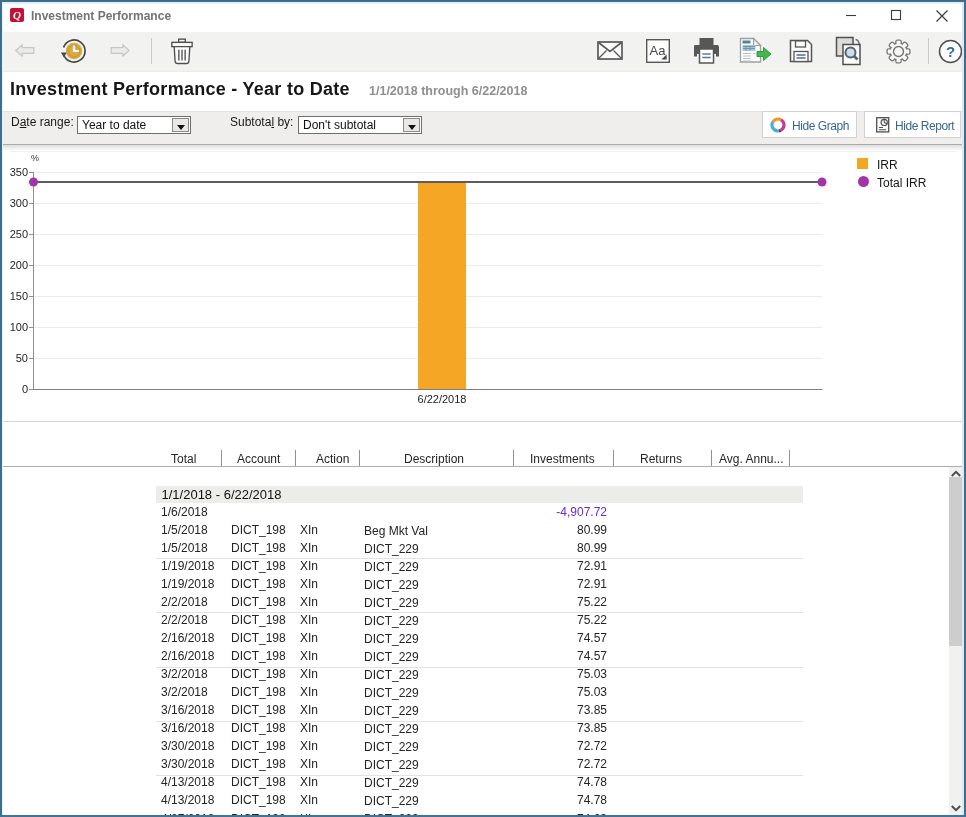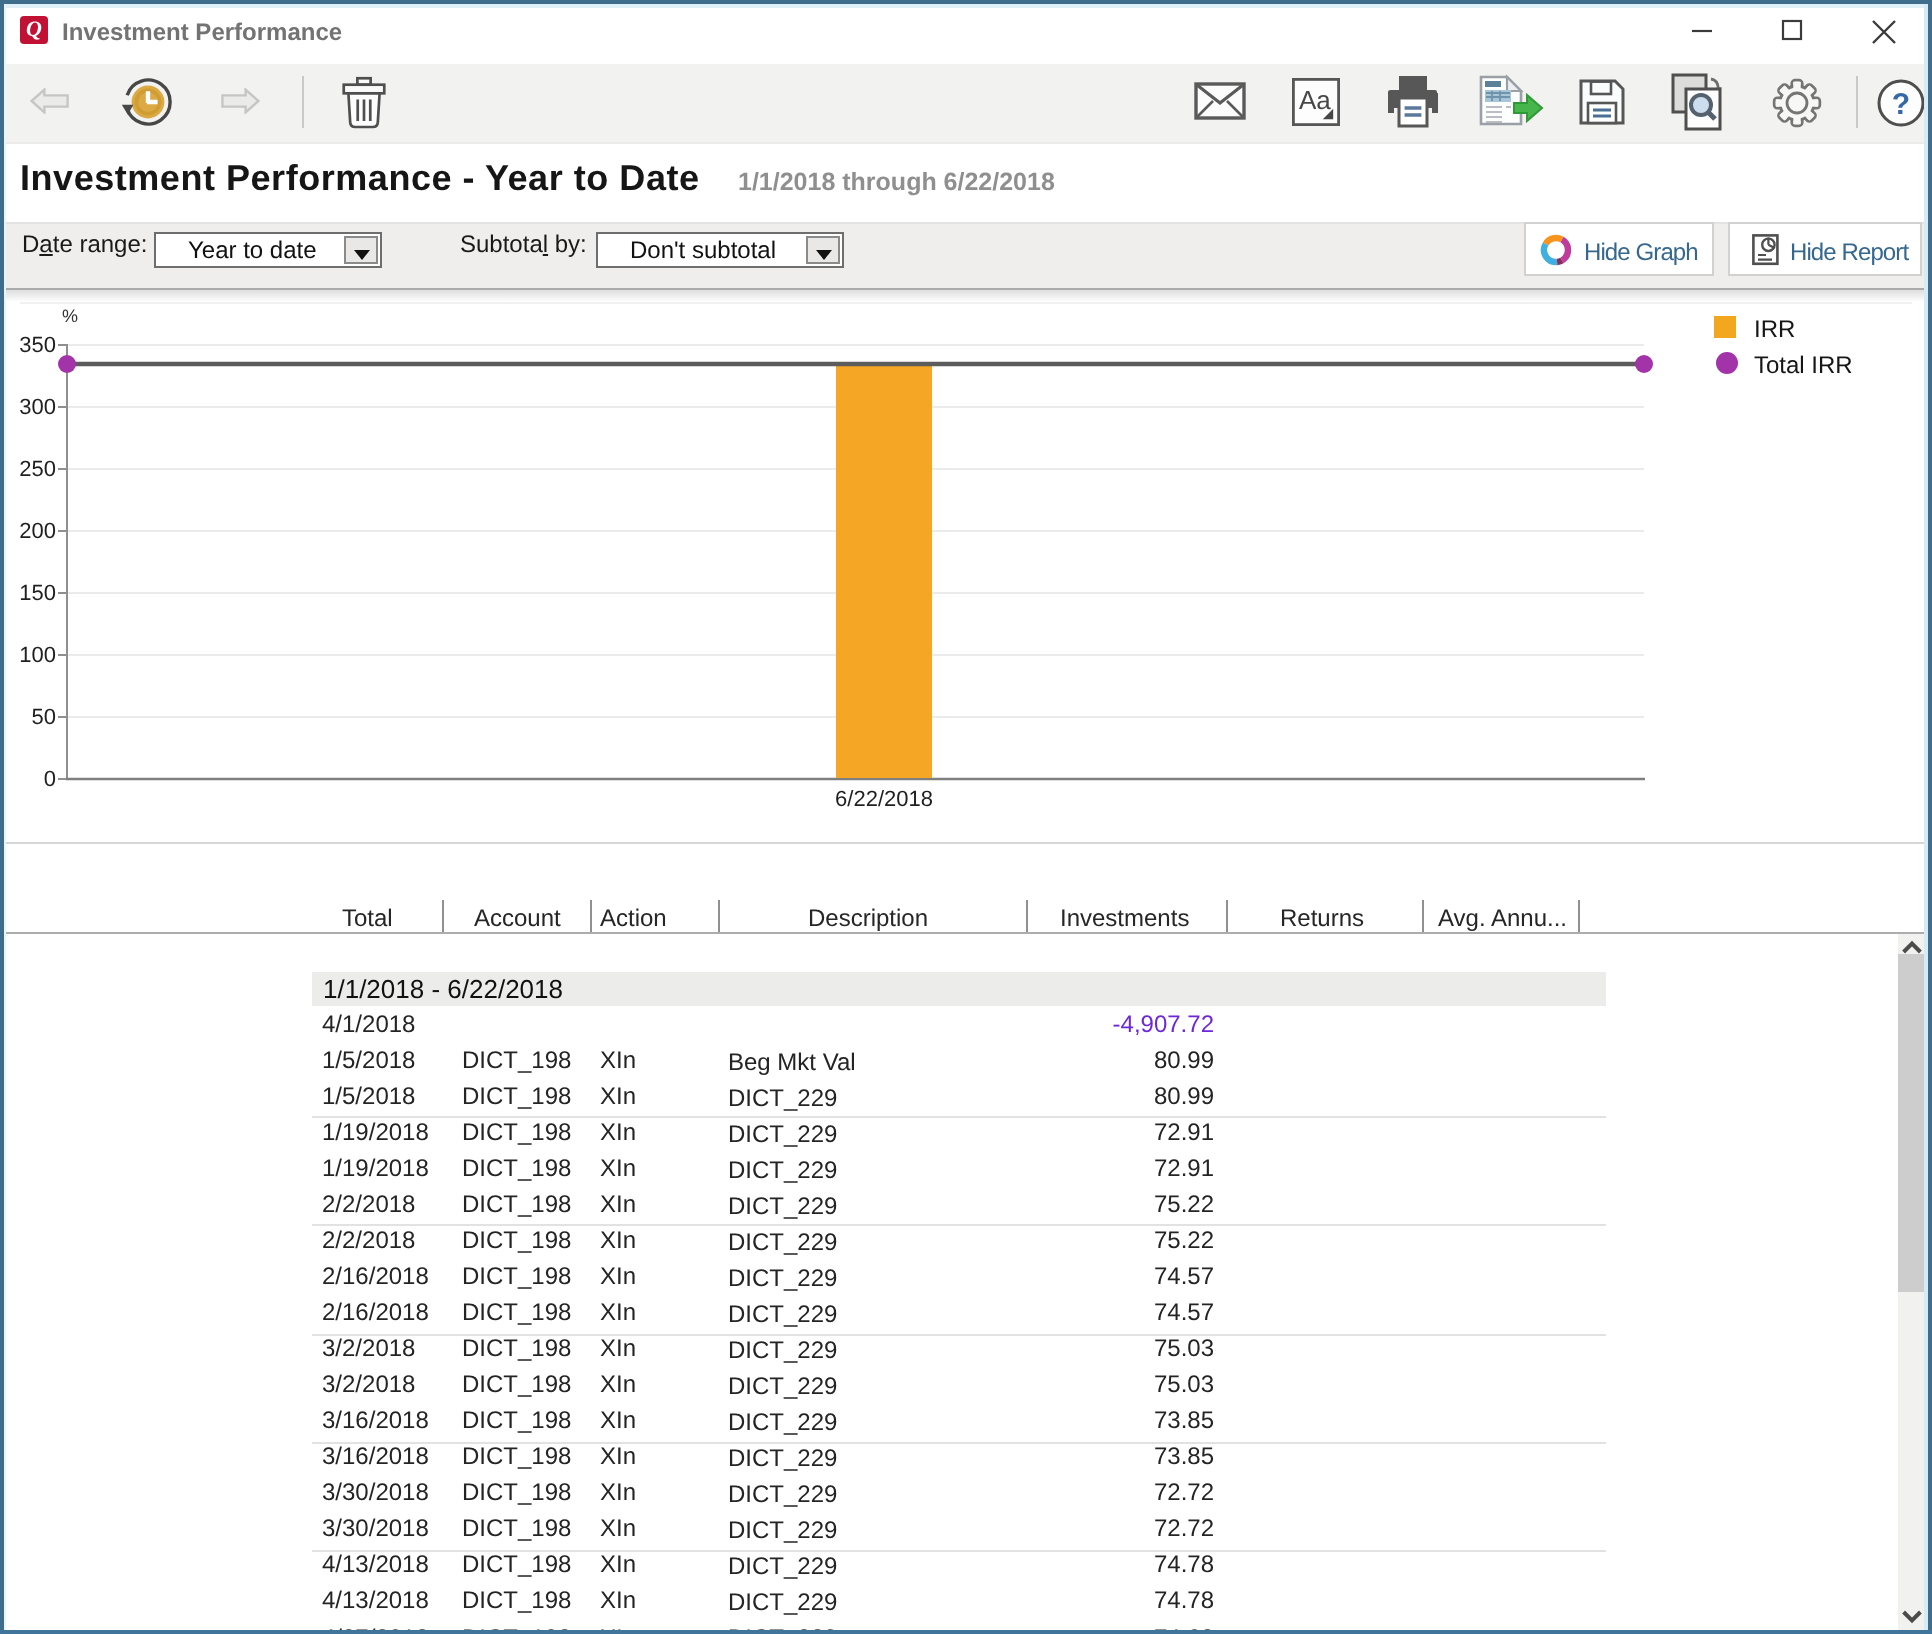--- a/index.html
+++ b/index.html
@@ -25,21 +25,21 @@
 
 #bigtitle { left:10px; top:79px; font-size:18px; font-weight:bold; color:#161616; letter-spacing:0.27px; }
 #datesub { left:369px; top:84px; font-size:12.5px; font-weight:bold; color:#8f8f8f; }
 
 #ctrlbar { left:2px; top:111px; width:962px; height:33px; background:#efeeed; border-top:1px solid #e3e2e1; }
 #ctrlshadow1 { left:2px; top:144px; width:962px; height:1px; background:#ababab; }
 #ctrlshadow2 { left:2px; top:145px; width:962px; height:6px;
   background:linear-gradient(#dedede, rgba(255,255,255,0)); }
 .ctl-label { top:115px; font-size:12px; color:#191919; }
 .combo { top:116px; height:18px; border:1px solid #6e6e6e; background:#fff;
-  font-size:12px; color:#111; line-height:17px; padding-left:16px; }
+  font-size:12px; color:#111; line-height:17px; padding-left:4px; }
 .combo .arr { position:absolute; right:1px; top:1px; bottom:1px; width:17px;
   background:#e9e8e7; border:1px solid #8a8a8a; }
 .combo .arr:after { content:""; position:absolute; left:4px; top:6px;
   border:4px solid transparent; border-top:5px solid #111; }
 .hbtn { top:111px; height:27px; background:#fff; border:1px solid #d2d1d0;
   font-size:12px; letter-spacing:-0.45px; color:#36688f; white-space:nowrap; }
 
 .th { top:452px; font-size:12px; color:#262626; line-height:14px; }
 .colsep { top:450px; width:1px; height:16px; background:#909090; }
 #hdrline { left:2px; top:466px; width:962px; height:1px; background:#adadad; }
@@ -251,38 +251,38 @@
     <text x="442" y="403" font-size="11" fill="#1f1f1f" text-anchor="middle">6/22/2018</text>
     <rect x="857" y="158" width="11" height="11" fill="#f2a71e"></rect>
     <text x="877" y="168.5" font-size="12" fill="#161616">IRR</text>
     <circle cx="863.5" cy="181.5" r="5.5" fill="#a233a8"></circle>
     <text x="877" y="186.5" font-size="12" fill="#161616">Total IRR</text>
   </svg>
   <div class="abs" id="divider"></div>
 
   <div class="abs th" style="left:171px">Total</div>
   <div class="abs th" style="left:237px">Account</div>
-  <div class="abs th" style="left:300px">Action</div>
+  <div class="abs th" style="left:316px">Action</div>
   <div class="abs th" style="left:404px">Description</div>
   <div class="abs th" style="left:530px">Investments</div>
   <div class="abs th" style="left:640px">Returns</div>
   <div class="abs th" style="left:719px">Avg. Annu...</div>
   <div class="abs colsep" style="left:221px"></div>
   <div class="abs colsep" style="left:295px"></div>
   <div class="abs colsep" style="left:359px"></div>
   <div class="abs colsep" style="left:513px"></div>
   <div class="abs colsep" style="left:613px"></div>
   <div class="abs colsep" style="left:711px"></div>
   <div class="abs colsep" style="left:789px"></div>
   <div class="abs" id="hdrline"></div>
 
   <div class="abs" id="rows">
     <div class="band" style="top:18.5px">1/1/2018 - 6/22/2018</div>
     <div class="row" style="top:36.8px">
-        <span class="c1">4/1/2018</span>
+        <span class="c1">1/6/2018</span>
         <span class="c4">Beg Mkt Val</span>
         <span class="c5 red">-4,907.72</span>
       </div>
     <div class="row" style="top:54.85px">
         <span class="c1">1/5/2018</span>
         <span class="c2">DICT_198</span>
         <span class="c3">XIn</span>
         <span class="c4">DICT_229</span>
         <span class="c5">80.99</span>
       </div>

